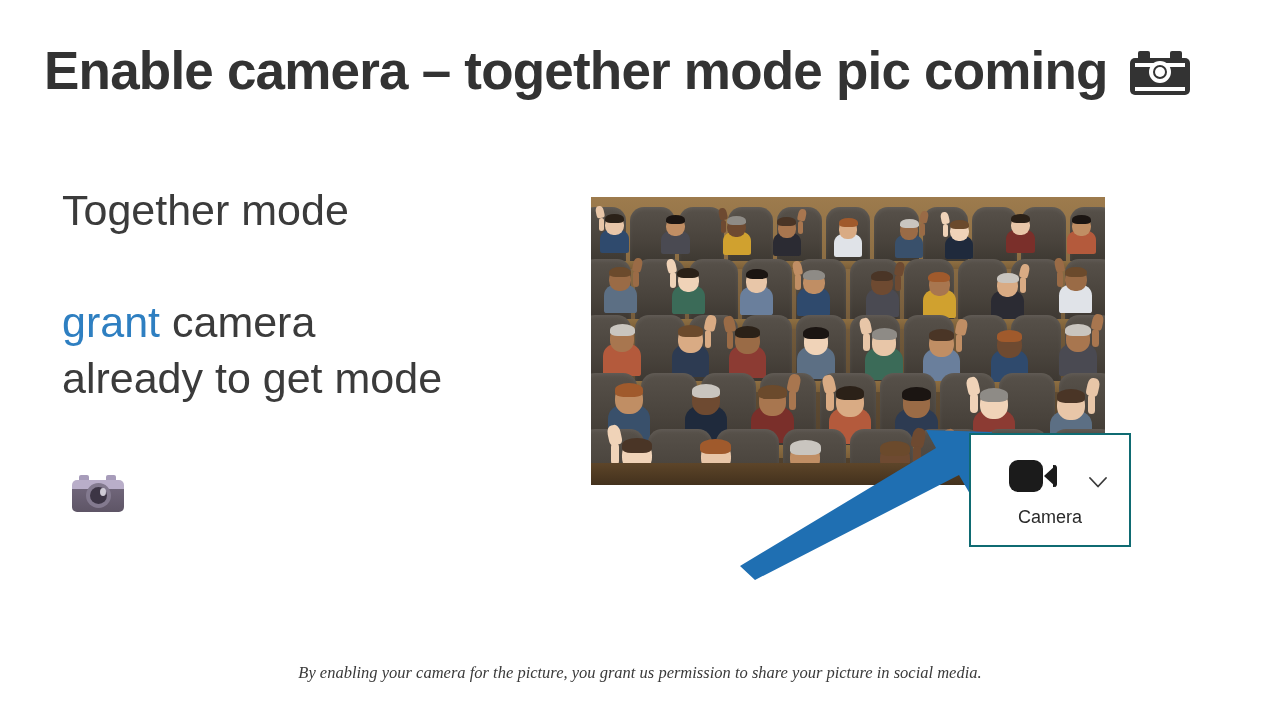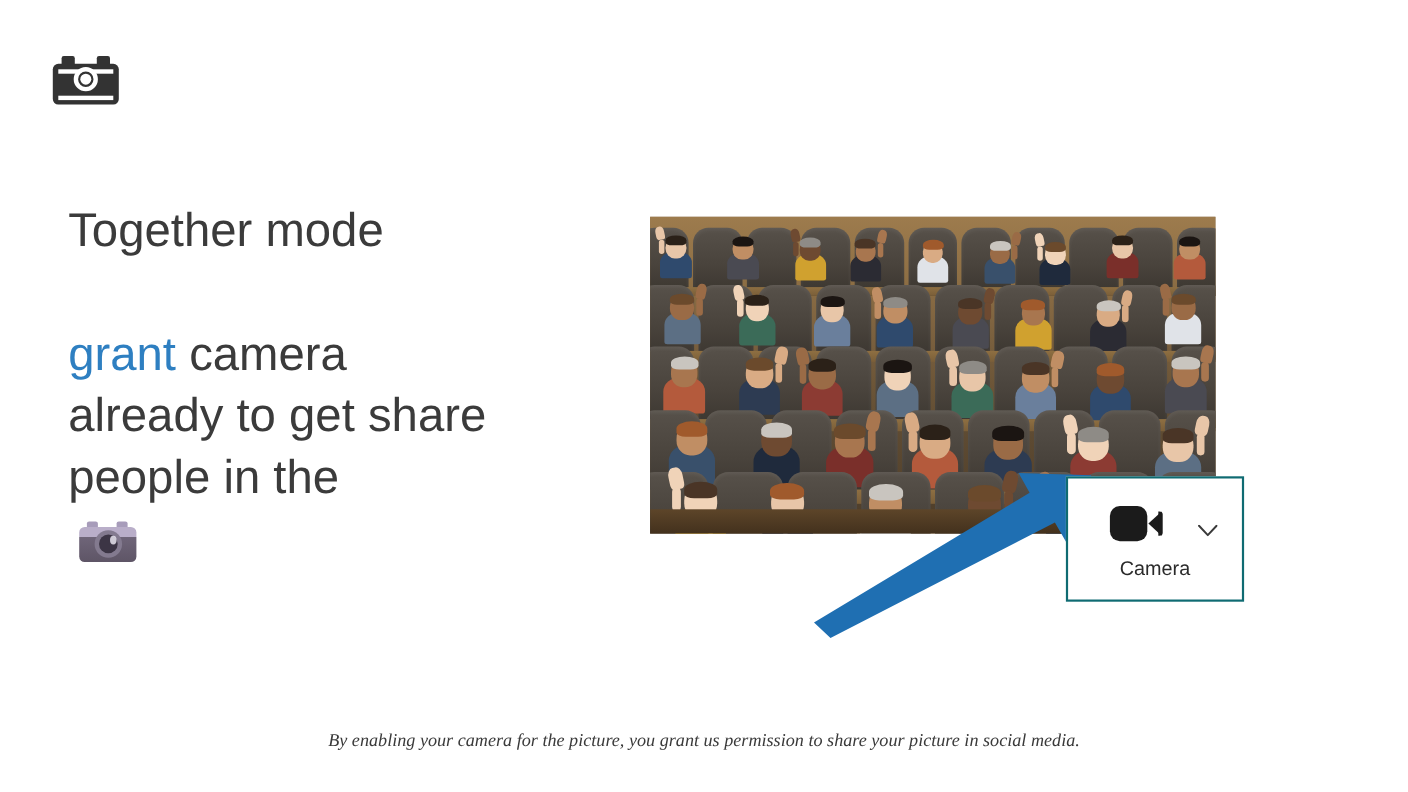--- a/index.html
+++ b/index.html
@@ -287,37 +287,38 @@
     font-style: italic;
     font-size: 16.5px;
     color: #3a3a3a;
     font-family: "Liberation Serif", serif;
   }
 </style>
 </head>
 <body>
 
 <div class="slide-title">
+  <span class="title-text">Enable camera – together mode pic coming</span>
   <span class="title-camera-icon">
     <span class="body"></span>
     <span class="bumpL"></span>
     <span class="bumpR"></span>
     <span class="stripeT"></span>
     <span class="stripeB"></span>
     <span class="lensOuter"></span>
     <span class="lensInner"></span>
   </span>
 </div>
 
 <div class="body-text">
   <span>Together mode</span><br>
   <br>
   <span class="hl-enable">grant</span><span> camera</span><br>
-  <span>already to get share</span><br>
-  <span>people in the</span><br>
+  <span>already to get mode</span><br>
+  <br>
   <span class="body-camera-emoji">
     <span class="cbumpL"></span>
     <span class="cbumpR"></span>
     <span class="cbody"></span>
     <span class="clensOuter"></span>
     <span class="clensInner"></span>
     <span class="cglint"></span>
   </span>
 </div>
 

